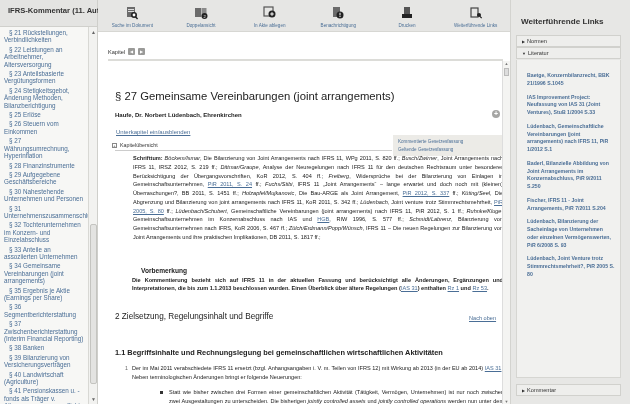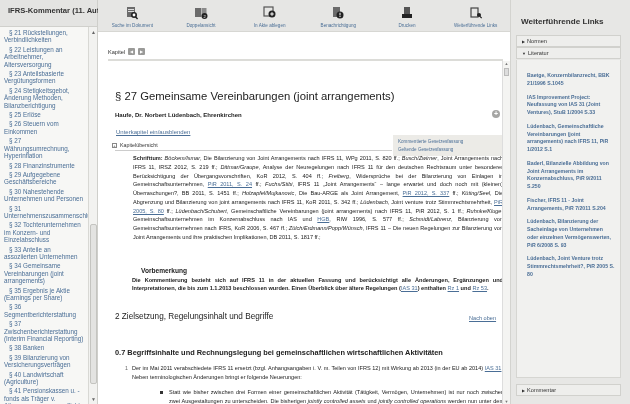--- a/index.html
+++ b/index.html
@@ -175,21 +175,21 @@
         <div>Kommentierte Gesetzesfassung</div>
         <div>Geltende Gesetzesfassung</div>
       </div>
       <div class="schrift"><b>Schrifttum:</b> <span id="schrift-body"><i>Böckem/Ismar</i><span>, Die Bilanzierung von Joint Arrangements nach IFRS 11, WPg 2011, S. 820 ff.; </span><i>Busch/Zwirner</i><span>, Joint Arrangements nach IFRS 11, IRSZ 2012, S. 219 ff.; </span><i>Dittmar/Graupe</i><span>, Analyse der Neuregelungen nach IFRS 11 für den deutschen Rechtsraum unter besonderer Berücksichtigung der Übergangsvorschriften, KoR 2012, S. 404 ff.; </span><i>Freiberg</i><span>, Widersprüche bei der Bilanzierung von Einlagen in Gemeinschaftsunternehmen, </span><a class="lk">PiR 2011, S. 24</a><span> ff.; </span><i>Fuchs/Stibi</i><span>, IFRS 11 „Joint Arrangements“ – lange erwartet und doch noch mit (kleinen) Überraschungen?, BB 2011, S. 1451 ff.; </span><i>Holzapfel/Mujkanovic</i><span>, Die Bau-ARGE als Joint Arrangement, </span><a class="lk">PiR 2012, S. 337</a><span> ff.; </span><i>Küting/Seel</i><span>, Die Abgrenzung und Bilanzierung von joint arrangements nach IFRS 11, KoR 2011, S. 342 ff.; </span><i>Lüdenbach</i><span>, Joint venture trotz Stimmrechtsmehrheit, </span><a class="lk">PiR 2005, S. 80</a><span> ff.; </span><i>Lüdenbach/Schubert</i><span>, Gemeinschaftliche Vereinbarungen (joint arrangements) nach IFRS 11, PiR 2012, S. 1 ff.; </span><i>Ruhnke/Kluge</i><span>, Gemeinschaftsunternehmen im Konzernabschluss nach IAS und </span><a class="lk">HGB</a><span>, RIW 1996, S. 577 ff.; </span><i>Schmidt/Labrenz</i><span>, Bilanzierung von Gemeinschaftsunternehmen nach IFRS, KoR 2006, S. 467 ff.; </span><i>Zülch/Erdmann/Popp/Wünsch</i><span>, IFRS 11 – Die neuen Regelungen zur Bilanzierung von Joint Arrangements und ihre praktischen Implikationen, DB 2011, S. 1817 ff.;</span></span></div>
 
       <div class="vorb-h">Vorbemerkung</div>
       <div class="vorb"><span>Die Kommentierung bezieht sich auf IFRS 11 in der aktuellen Fassung und berücksichtigt alle Änderungen, Ergänzungen und Interpretationen, die bis zum 1.1.2013 beschlossen wurden. Einen Überblick über ältere Regelungen (</span><a class="lk">IAS 31</a><span>) enthalten </span><a class="lk">Rz 1</a><span> und </span><a class="lk">Rz 53</a><span>.</span></div>
 
       <h2 class="s1">2 Zielsetzung, Regelungsinhalt und Begriffe</h2>
       <div class="nachoben">Nach oben</div>
-      <h3 class="s11">0.7 Begriffsinhalte und Rechnungslegung bei gemeinschaftlichen wirtschaftlichen Aktivitäten</h3>
+      <h3 class="s11">1.1 Begriffsinhalte und Rechnungslegung bei gemeinschaftlichen wirtschaftlichen Aktivitäten</h3>
       <div class="rz">1</div>
       <div class="p1"><span>Der im Mai 2011 verabschiedete IFRS 11 ersetzt (bzgl. Anhangsangaben i. V. m. Teilen von IFRS 12) mit Wirkung ab 2013 (in der EU ab 2014) </span><a class="lk">IAS 31</a><span>. Neben terminologischen Änderungen bringt er folgende Neuerungen:</span></div>
       <ul class="bul">
         <li id="bullet1"><span>Statt wie bisher zwischen drei Formen einer gemeinschaftlichen Aktivität (Tätigkeit, Vermögen, Unternehmen) ist nur noch zwischen zwei Ausgestaltungen zu unterscheiden. Die bisherigen </span><i>jointly controlled assets</i><span> und </span><i>jointly controlled operations</i><span> werden nun unter dem Begriff der </span><span> </span></li>
 
       </ul>
       <div id="plus">+</div>
     </div>
     <div id="doc-scroll">
       <div class="up">▲</div>

